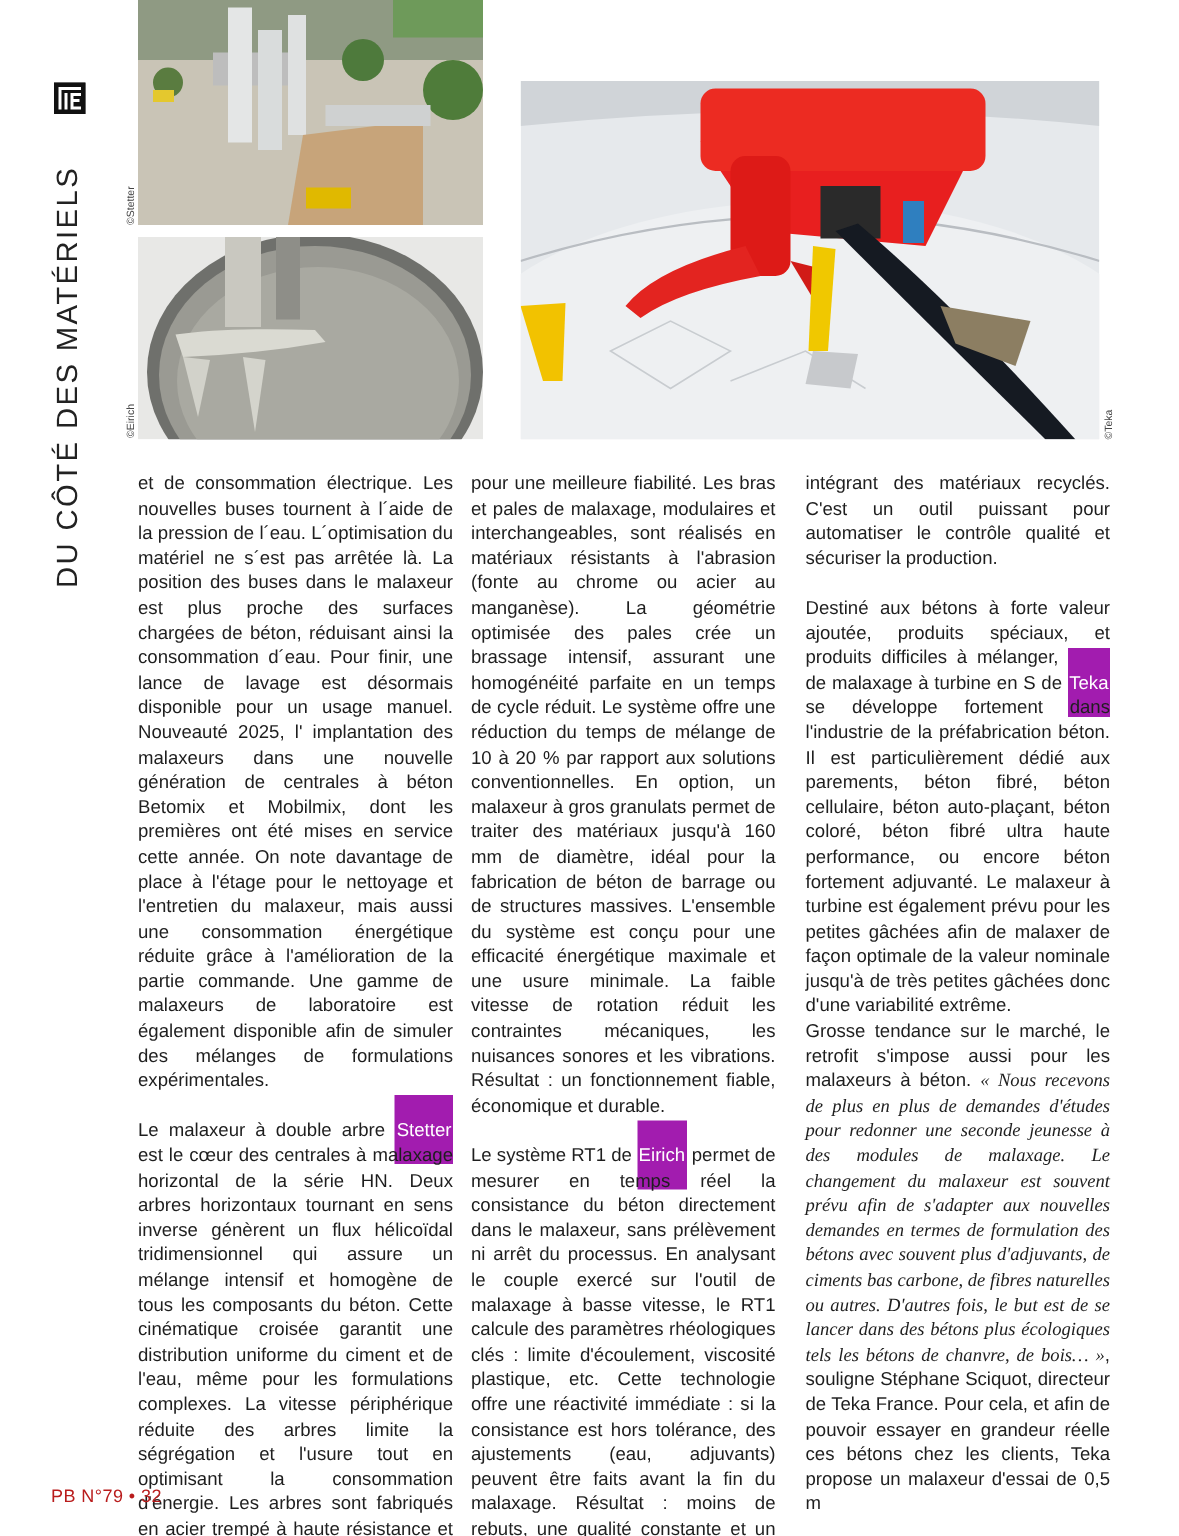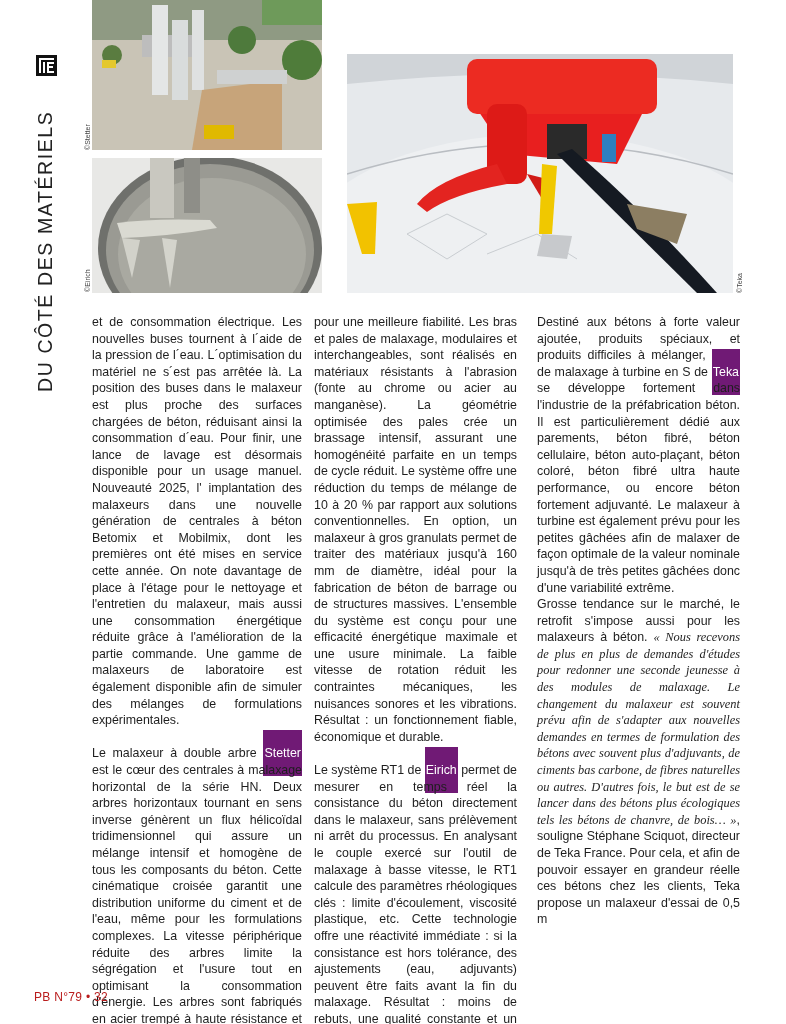--- a/index.html
+++ b/index.html
@@ -34,21 +34,21 @@
   
   .col {
     position: absolute; top: 314px; font-size: 12.4px; line-height: 16.6px;
     text-align: justify; color: #1e1e1e;
   }
   .col p { margin: 0; }
   .col p + p.gap { margin-top: 16.6px; }
   .col1 { left: 92px; width: 210px; }
   .col2 { left: 314px; width: 203px; }
   .col3 { left: 537px; width: 203px; }
-  .hl { background: #701a75; color: #fff; padding: 16px 1px; margin-top: 32px; }
+  .hl { background: #a21caf; color: #fff; padding: 16px 1px; margin-top: 32px; }
   .quote { font-style: italic; font-family: Liberation Serif, serif; }
   .footer {
     position: absolute; left: 34px; top: 990px; font-size: 12px; color: #b91c1c;
     letter-spacing: 0.3px;
     text-align: center;
   }
 </style>
 </head>
 <body>
 
@@ -127,17 +127,18 @@
   <p>et de consommation électrique. Les nouvelles buses tournent à l´aide de la pression de l´eau. L´optimisation du matériel ne s´est pas arrêtée là. La position des buses dans le malaxeur est plus proche des surfaces chargées de béton, réduisant ainsi la consommation d´eau. Pour finir, une lance de lavage est désormais disponible pour un usage manuel. Nouveauté 2025, l' implantation des malaxeurs dans une nouvelle génération de centrales à béton Betomix et Mobilmix, dont les premières ont été mises en service cette année. On note davantage de place à l'étage pour le nettoyage et l'entretien du malaxeur, mais aussi une consommation énergétique réduite grâce à l'amélioration de la partie commande. Une gamme de malaxeurs de laboratoire est également disponible afin de simuler des mélanges de formulations expérimentales.</p>
   <p class="gap"><span>Le malaxeur à double arbre </span><span class="hl">Stetter</span><span> est le cœur des centrales à malaxage horizontal de la série HN. Deux arbres horizontaux tournant en sens inverse génèrent un flux hélicoïdal tridimensionnel qui assure un mélange intensif et homogène de tous les composants du béton. Cette cinématique croisée garantit une distribution uniforme du ciment et de l'eau, même pour les formulations complexes. La vitesse périphérique réduite des arbres limite la ségrégation et l'usure tout en optimisant la consommation d'énergie. Les arbres sont fabriqués en acier trempé à haute résistance et montés sur des roulements à rotule sur rouleaux placés à l'extérieur des zones d'étanchéité,</span></p>
 </div>
 
 <div class="col col2">
   <p>pour une meilleure fiabilité. Les bras et pales de malaxage, modulaires et interchangeables, sont réalisés en matériaux résistants à l'abrasion (fonte au chrome ou acier au manganèse). La géométrie optimisée des pales crée un brassage intensif, assurant une homogénéité parfaite en un temps de cycle réduit. Le système offre une réduction du temps de mélange de 10 à 20 % par rapport aux solutions conventionnelles. En option, un malaxeur à gros granulats permet de traiter des matériaux jusqu'à 160 mm de diamètre, idéal pour la fabrication de béton de barrage ou de structures massives. L'ensemble du système est conçu pour une efficacité énergétique maximale et une usure minimale. La faible vitesse de rotation réduit les contraintes mécaniques, les nuisances sonores et les vibrations. Résultat : un fonctionnement fiable, économique et durable.</p>
   <p class="gap"><span>Le système RT1 de </span><span class="hl">Eirich</span><span> permet de mesurer en temps réel la consistance du béton directement dans le malaxeur, sans prélèvement ni arrêt du processus. En analysant le couple exercé sur l'outil de malaxage à basse vitesse, le RT1 calcule des paramètres rhéologiques clés : limite d'écoulement, viscosité plastique, etc. Cette technologie offre une réactivité immédiate : si la consistance est hors tolérance, des ajustements (eau, adjuvants) peuvent être faits avant la fin du malaxage. Résultat : moins de rebuts, une qualité constante et un process optimisé. Le RT1 est particulièrement adapté aux bétons techniques (BAP, BFUP) et aux formulations sensibles comme celles</span></p>
 </div>
 
 <div class="col col3">
+  <p>intégrant des matériaux recyclés. C'est un outil puissant pour automatiser le contrôle qualité et sécuriser la production.</p>
   <p class="gap"><span>Destiné aux bétons à forte valeur ajoutée, produits spéciaux, et produits difficiles à mélanger, l'outil de malaxage à turbine en S de </span><span class="hl">Teka</span><span> se développe fortement dans l'industrie de la préfabrication béton. Il est particulièrement dédié aux parements, béton fibré, béton cellulaire, béton auto-plaçant, béton coloré, béton fibré ultra haute performance, ou encore béton fortement adjuvanté. Le malaxeur à turbine est également prévu pour les petites gâchées afin de malaxer de façon optimale de la valeur nominale jusqu'à de très petites gâchées donc d'une variabilité extrême.</span></p>
   <p><span>Grosse tendance sur le marché, le retrofit s'impose aussi pour les malaxeurs à béton. </span><span class="quote">« Nous recevons de plus en plus de demandes d'études pour redonner une seconde jeunesse à des modules de malaxage. Le changement du malaxeur est souvent prévu afin de s'adapter aux nouvelles demandes en termes de formulation des bétons avec souvent plus d'adjuvants, de ciments bas carbone, de fibres naturelles ou autres. D'autres fois, le but est de se lancer dans des bétons plus écologiques tels les bétons de chanvre, de bois… »</span><span>, souligne Stéphane Sciquot, directeur de Teka France. Pour cela, et afin de pouvoir essayer en grandeur réelle ces bétons chez les clients, Teka propose un malaxeur d'essai de 0,5 m</span></p>
 </div>
 
 <div class="footer">PB N°79 • 32</div>
 
 </body></html>

